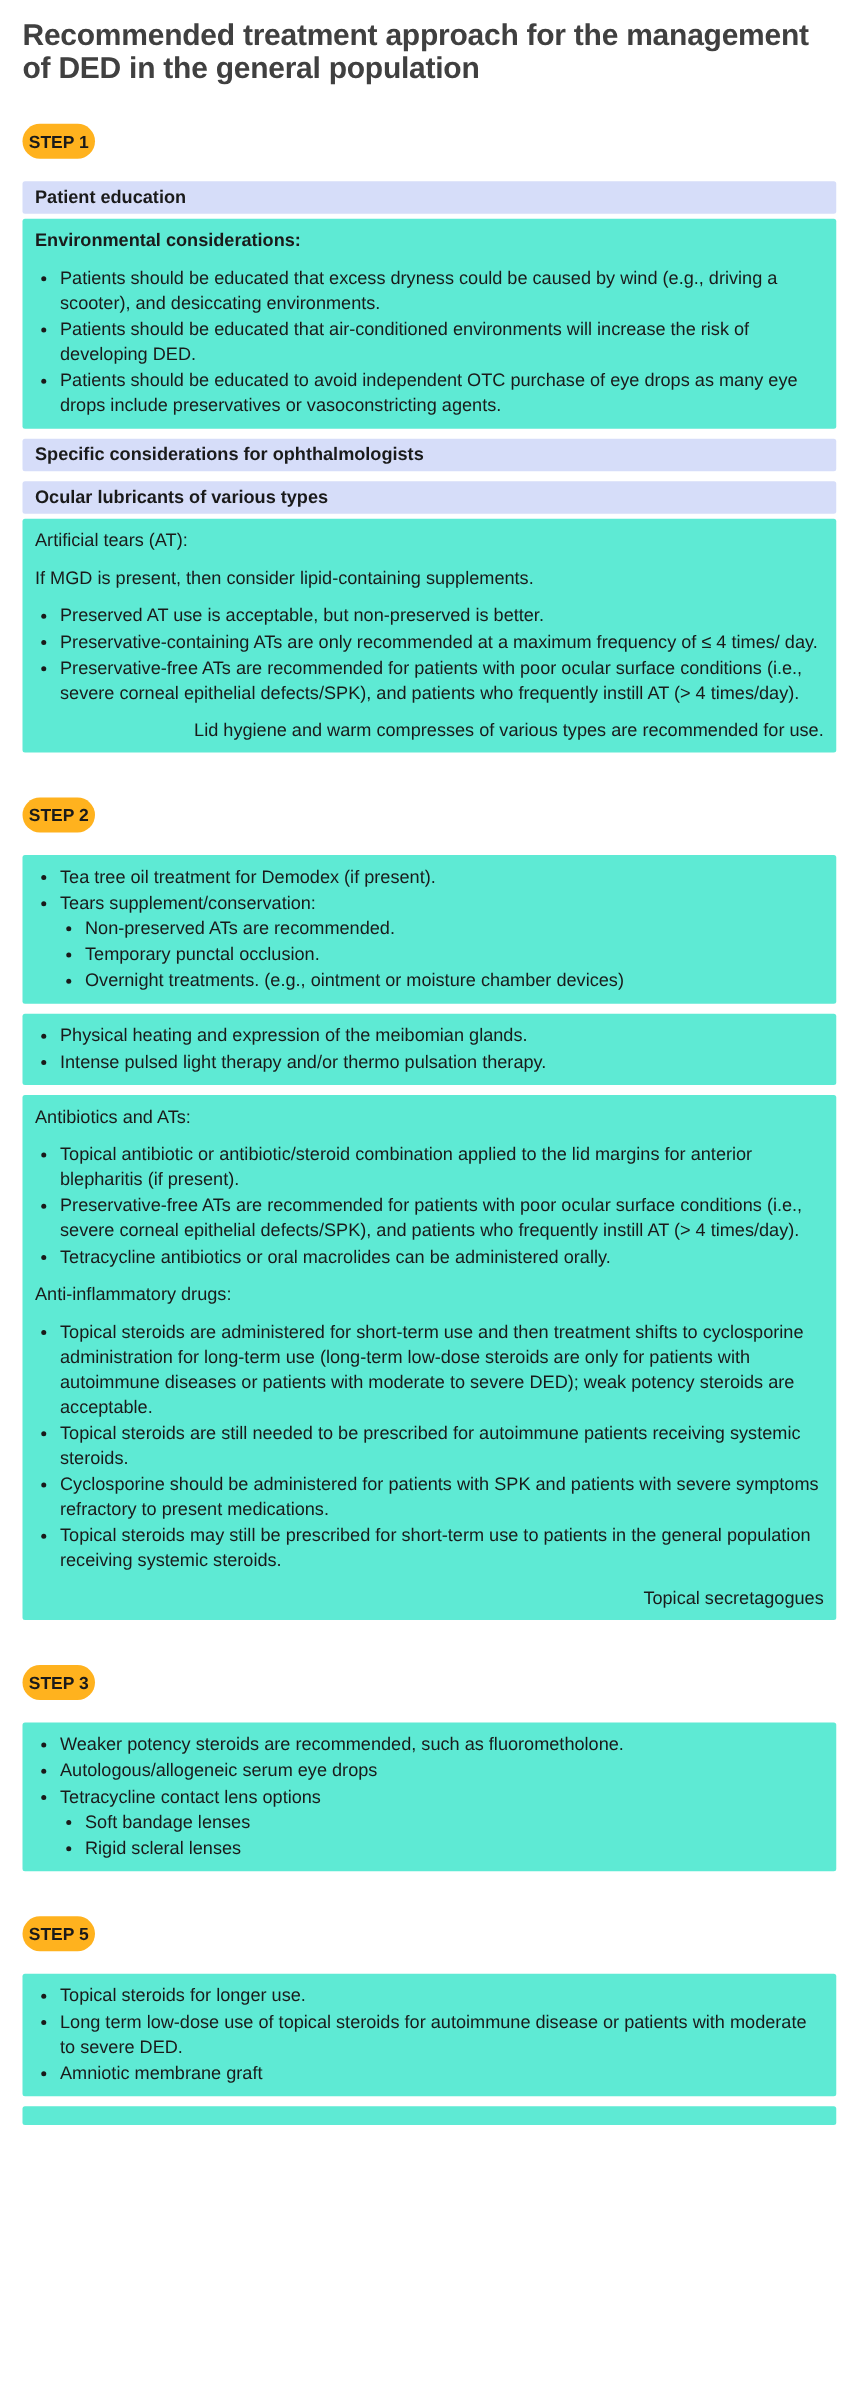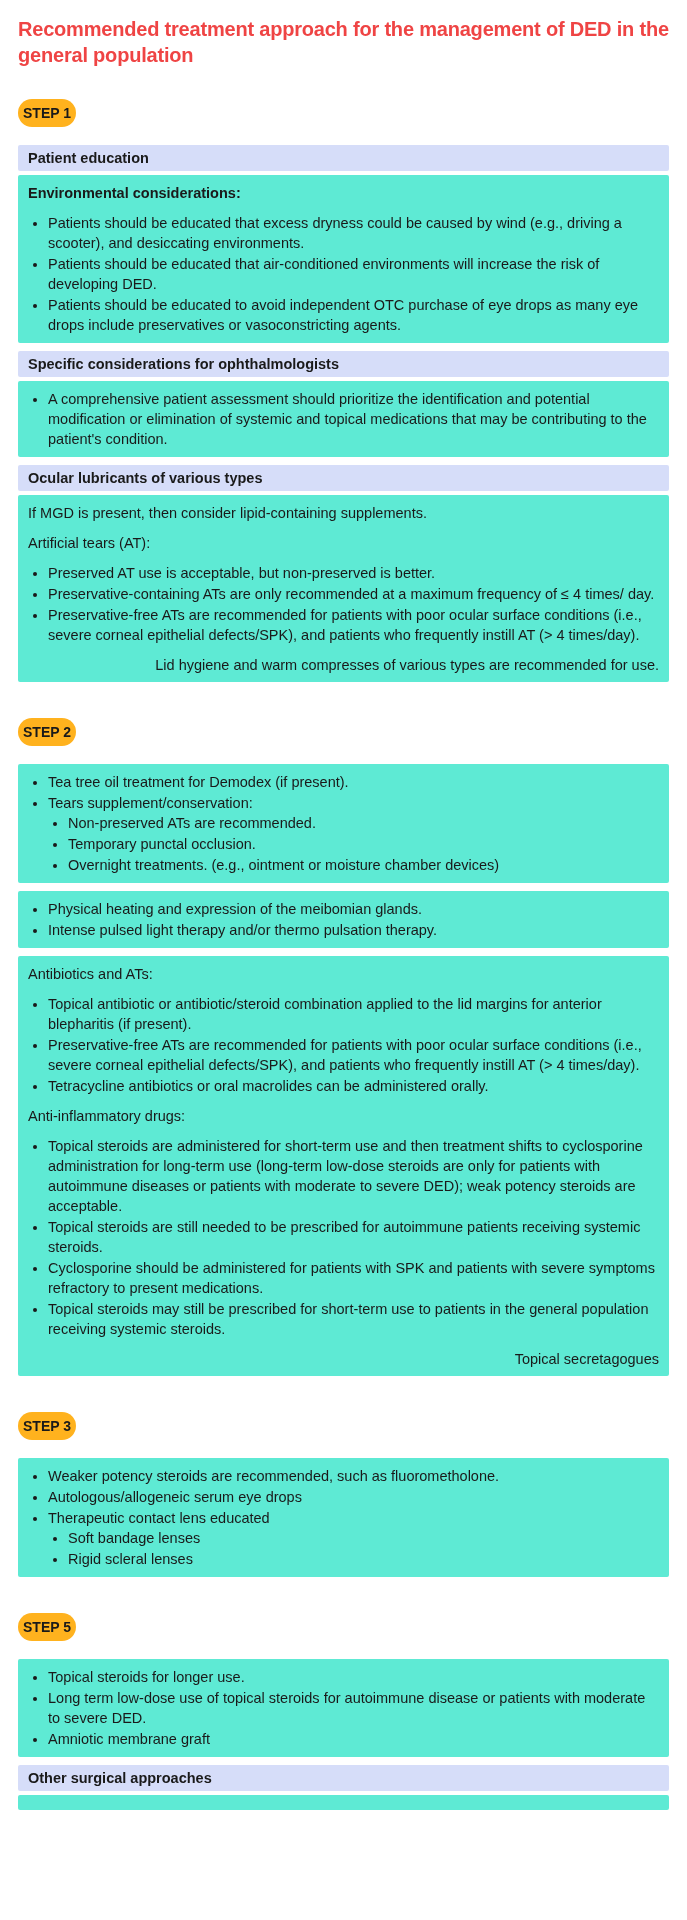--- a/index.html
+++ b/index.html
@@ -5,22 +5,22 @@
   html, body { margin: 0; padding: 0; background: #ffffff; }
   body {
     width: 687px;
     font-family: "Liberation Sans", "DejaVu Sans", sans-serif;
     color: #1a1a1a;
     font-size: 14.5px;
     line-height: 20px;
   }
   .page { padding: 16px 18px 20px 18px; }
   .title {
-    color: #ef4444;
-    font-size: 20px;
+    color: #404040;
+    font-size: 24px;
     line-height: 26px;
     font-weight: bold;
     margin: 0 0 0 0;
     letter-spacing: -0.2px;
   }
   .step { margin-top: 36px; }
   .step-badge {
     display: inline-block;
     background: #ffb21e;
     color: #1a1a1a;
@@ -72,32 +72,27 @@
         <ul class="list">
           <li>Patients should be educated that excess dryness could be caused by wind (e.g., driving a scooter), and desiccating environments.</li>
           <li>Patients should be educated that air-conditioned environments will increase the risk of developing DED.</li>
           <li>Patients should be educated to avoid independent OTC purchase of eye drops as many eye drops include preservatives or vasoconstricting agents.</li>
         </ul>
       </div>
     </div>
 
     <div class="section">
       <div class="section-header">Specific considerations for ophthalmologists</div>
-      <div class="section-body">
-        <ul class="list">
-          <li>A comprehensive patient assessment should prioritize the identification and potential modification or elimination of systemic and topical medications that may be contributing to the patient's condition.</li>
-        </ul>
-      </div>
     </div>
 
     <div class="section">
       <div class="section-header">Ocular lubricants of various types</div>
       <div class="section-body">
+        <p class="para">Artificial tears (AT):</p>
         <p class="para">If MGD is present, then consider lipid-containing supplements.</p>
-        <p class="para">Artificial tears (AT):</p>
         <ul class="list">
           <li>Preserved AT use is acceptable, but non-preserved is better.</li>
           <li>Preservative-containing ATs are only recommended at a maximum frequency of ≤ 4 times/ day.</li>
           <li>Preservative-free ATs are recommended for patients with poor ocular surface conditions (i.e., severe corneal epithelial defects/SPK), and patients who frequently instill AT (&gt; 4 times/day).</li>
         </ul>
         <p class="para">Lid hygiene and warm compresses of various types are recommended for use.</p>
       </div>
     </div>
   </div>
 
@@ -151,21 +146,21 @@
 
   <div class="step">
     <div class="step-badge">STEP 3</div>
 
     <div class="section">
       <div class="section-body">
         <ul class="list">
           <li>Weaker potency steroids are recommended, such as fluorometholone.</li>
           <li>Autologous/allogeneic serum eye drops</li>
           <li>
-            <span>Therapeutic contact lens educated</span>
+            <span>Tetracycline contact lens options</span>
             <ul class="sub">
               <li>Soft bandage lenses</li>
               <li>Rigid scleral lenses</li>
             </ul>
           </li>
         </ul>
       </div>
     </div>
   </div>
 
@@ -176,19 +171,18 @@
       <div class="section-body">
         <ul class="list">
           <li>Topical steroids for longer use.</li>
           <li>Long term low-dose use of topical steroids for autoimmune disease or patients with moderate to severe DED.</li>
           <li>Amniotic membrane graft</li>
         </ul>
       </div>
     </div>
 
     <div class="section">
-      <div class="section-header">Other surgical approaches</div>
       <div class="section-body">
         
       </div>
     </div>
   </div>
 </div>
 
 </body></html>

